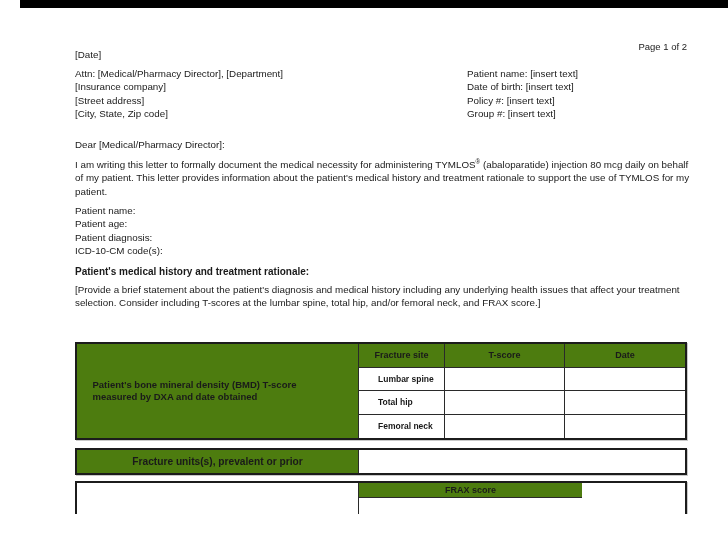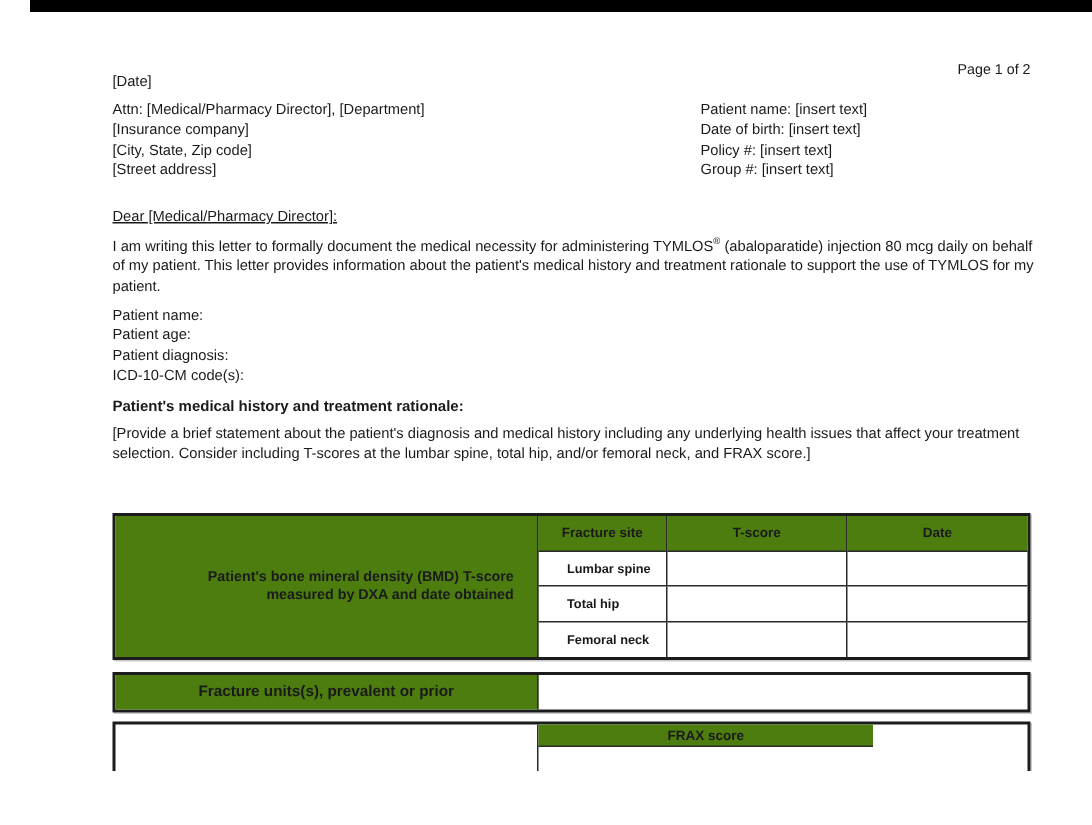--- a/index.html
+++ b/index.html
@@ -19,21 +19,21 @@
   .bar.bottom { top: 543px; height: 7px; }
 
   .abs { position: absolute; }
   .t-body { font-size: 9.8px; line-height: 13.4px; }
   .t-bold { font-weight: bold; }
 
   .page-num { top: 41px; right: 61px; font-size: 9.5px; }
   .date-line { left: 55px; top: 48px; }
   .recipient { left: 55px; top: 67px; }
   .patient-fields { left: 447px; top: 67px; }
-  .salutation { left: 55px; top: 138px; text-decoration: underline; }
+  .salutation { left: 55px; top: 138px; }
   .intro { left: 55px; top: 158px; width: 618px; margin: 0; }
   .intro sup { font-size: 6.3px; line-height: 0; }
   .patient-lines { left: 55px; top: 204px; }
   .history-heading { left: 55px; top: 266px; font-size: 10px; }
   .history-placeholder { left: 55px; top: 283px; width: 620px; }
   .prior-heading { left: 55px; top: 528px; font-size: 10.3px; }
 
   
   .tbl {
     position: absolute;
@@ -48,21 +48,21 @@
     box-sizing: border-box;
     display: flex;
     align-items: center;
     overflow: hidden;
   }
   .gray { background: #4d7c0f; }
   .br { border-right: 1px solid #2a2a2a; }
   .bb { border-bottom: 1px solid #2a2a2a; }
 
   .tbl1 { top: 342px; width: 612px; height: 98px; grid-template-columns: 282px 86px 120px 1fr; grid-template-rows: repeat(4, 1fr); }
-  .tbl1 .merged { grid-row: 1 / 5; justify-content: center; text-align: right; }
+  .tbl1 .merged { grid-row: 1 / 5; justify-content: center; text-align: left; }
   .tbl1 .merged .inner { max-width: 250px; font-weight: bold; font-size: 9.5px; line-height: 12.5px; }
   .tbl1 .colhead { justify-content: center; font-weight: bold; font-size: 9px; }
   .tbl1 .rowlabel { padding-left: 19px; font-weight: bold; font-size: 8.5px; }
 
   .tbl2 { top: 448px; width: 612px; height: 27px; grid-template-columns: 282px 1fr; }
   .tbl2 .label { justify-content: center; font-weight: bold; font-size: 10.2px; }
 
   .tbl3 { top: 481px; width: 612px; height: 40px; grid-template-columns: 282px 223px 1fr; grid-template-rows: 15px 1fr; }
   .tbl3 .label { grid-row: 1 / 3; justify-content: center; text-align: center; padding: 0 9px; }
   .tbl3 .label .inner { font-size: 8px; line-height: 11px; }
@@ -83,22 +83,22 @@
 
   <div class="bar top"></div>
 
   <div class="abs page-num">Page 1 of 2</div>
 
   <div class="abs t-body date-line">[Date]</div>
 
   <div class="abs t-body recipient">
     <div>Attn: [Medical/Pharmacy Director], [Department]</div>
     <div>[Insurance company]</div>
+    <div>[Street address]</div>
     <div>[City, State, Zip code]</div>
-    <div>[Street address]</div>
   </div>
 
   <div class="abs t-body patient-fields">
     <div>Patient name: [insert text]</div>
     <div>Date of birth: [insert text]</div>
     <div>Policy #: [insert text]</div>
     <div>Group #: [insert text]</div>
   </div>
 
   <div class="abs t-body salutation">Dear [Medical/Pharmacy Director]:</div>

